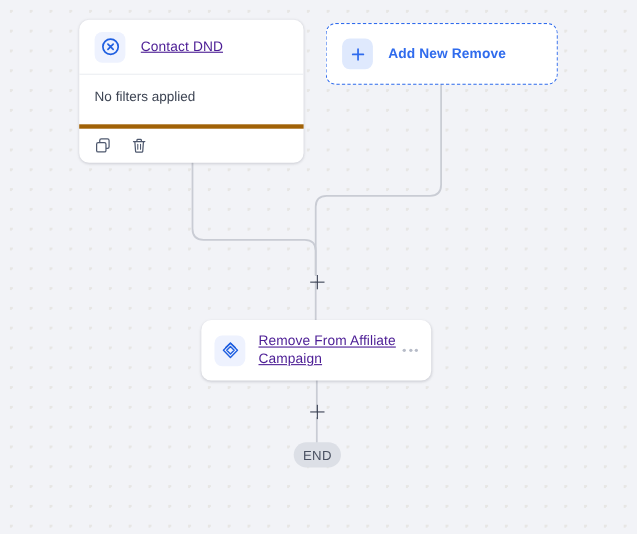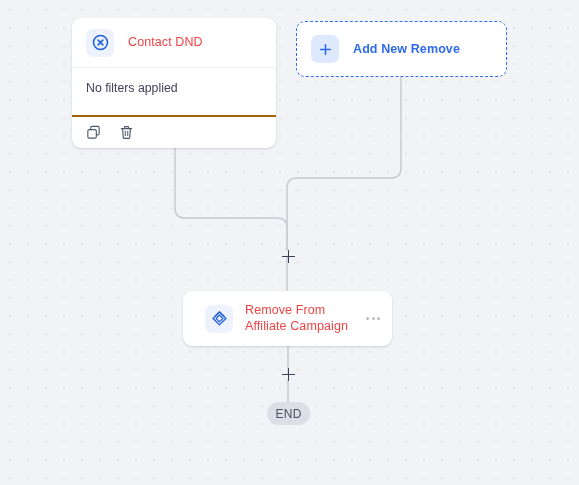--- a/index.html
+++ b/index.html
@@ -76,31 +76,32 @@
     border-radius: 7px;
     background: #eef2fe;
     display: flex;
     align-items: center;
     justify-content: center;
     flex: 0 0 auto;
   }
   .node-title {
     margin-left: 14px;
     font-size: 12.5px;
-    color: #ef4444;
+    color: #4c1d95;
     letter-spacing: 0.1px;
     line-height: 1.25;
+    text-decoration: underline;
   }
   .node-body {
     flex: 1 1 auto;
     display: flex;
     align-items: flex-start;
     padding: 13px 14px 0 14px;
     box-sizing: border-box;
-    border-bottom: 2px solid #a16207;
+    border-bottom: 4px solid #a16207;
   }
   .node-body-text {
     font-size: 12.3px;
     color: #3d4453;
   }
   .node-foot {
     height: 31px;
     display: flex;
     align-items: center;
     padding: 0 13px;
@@ -152,21 +153,21 @@
   }
 
   
   #action-card {
     left: 183px;
     top: 291px;
     width: 209px;
     height: 55px;
     display: flex;
     align-items: center;
-    padding: 0 12px 0 22px;
+    padding: 0 12px 0 12px;
     box-sizing: border-box;
   }
   #action-card .node-title {
     margin-left: 12px;
     flex: 1 1 auto;
   }
   .kebab {
     display: flex;
     align-items: center;
     gap: 2.5px;

